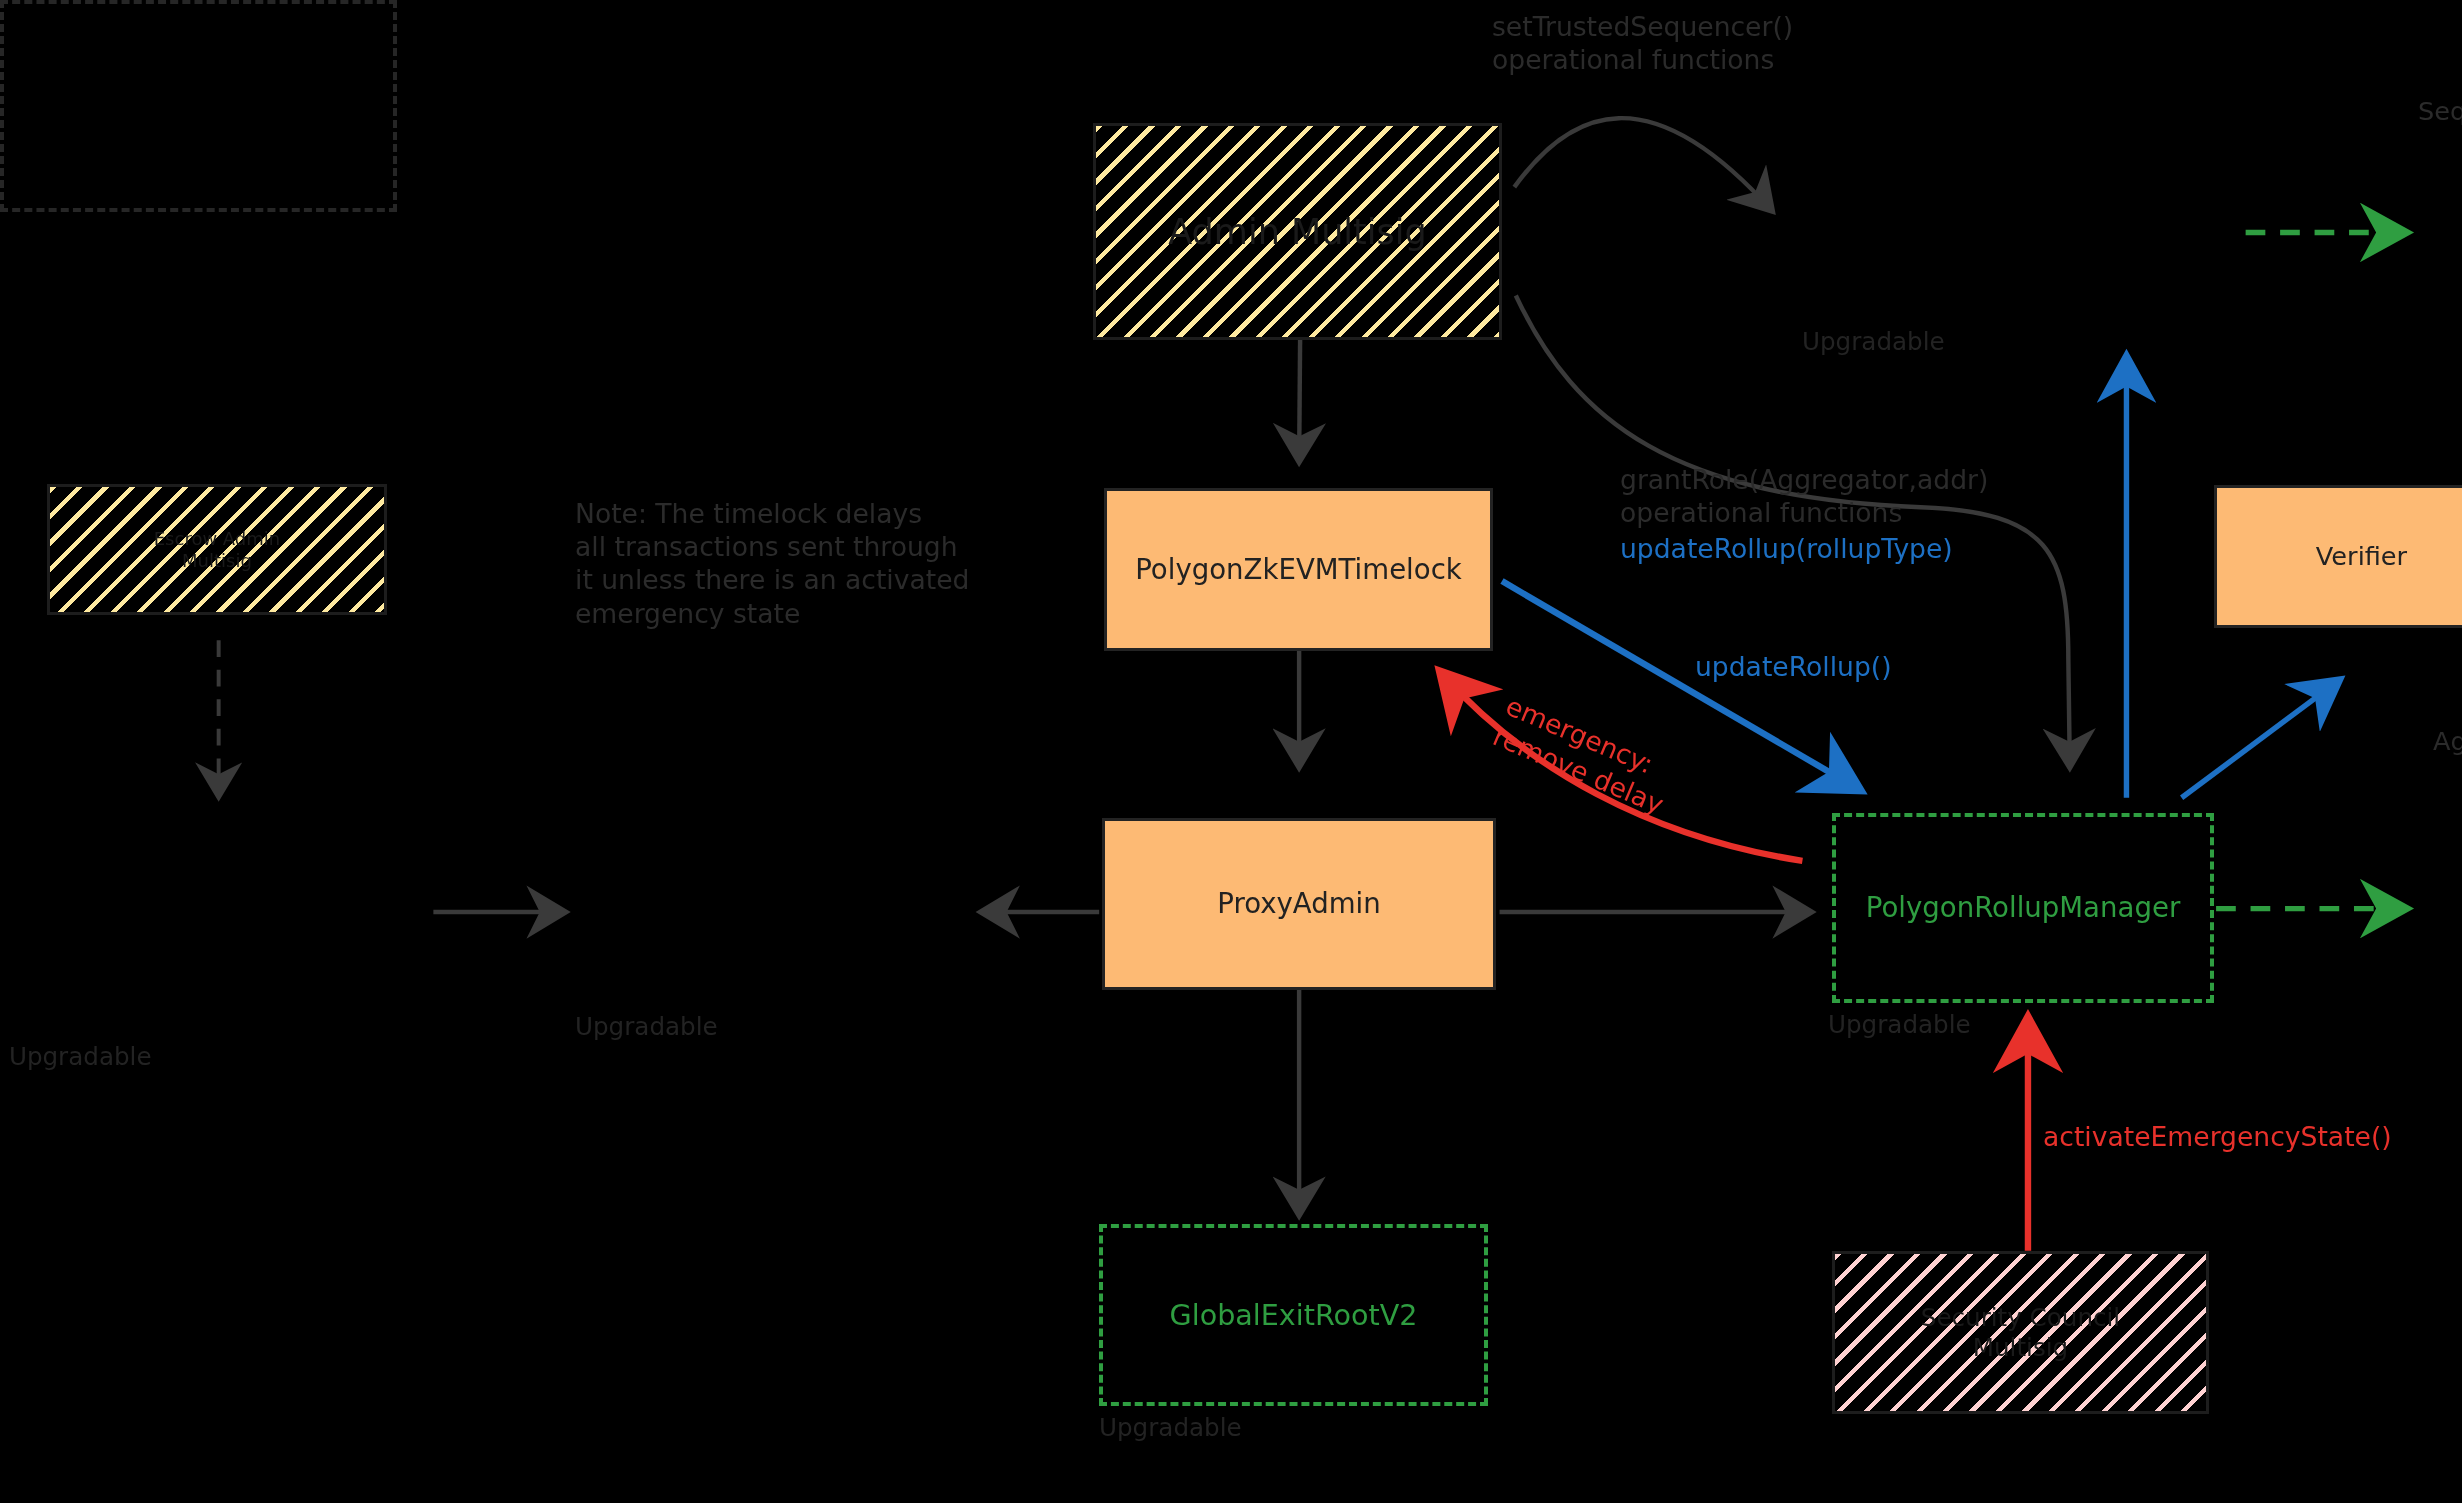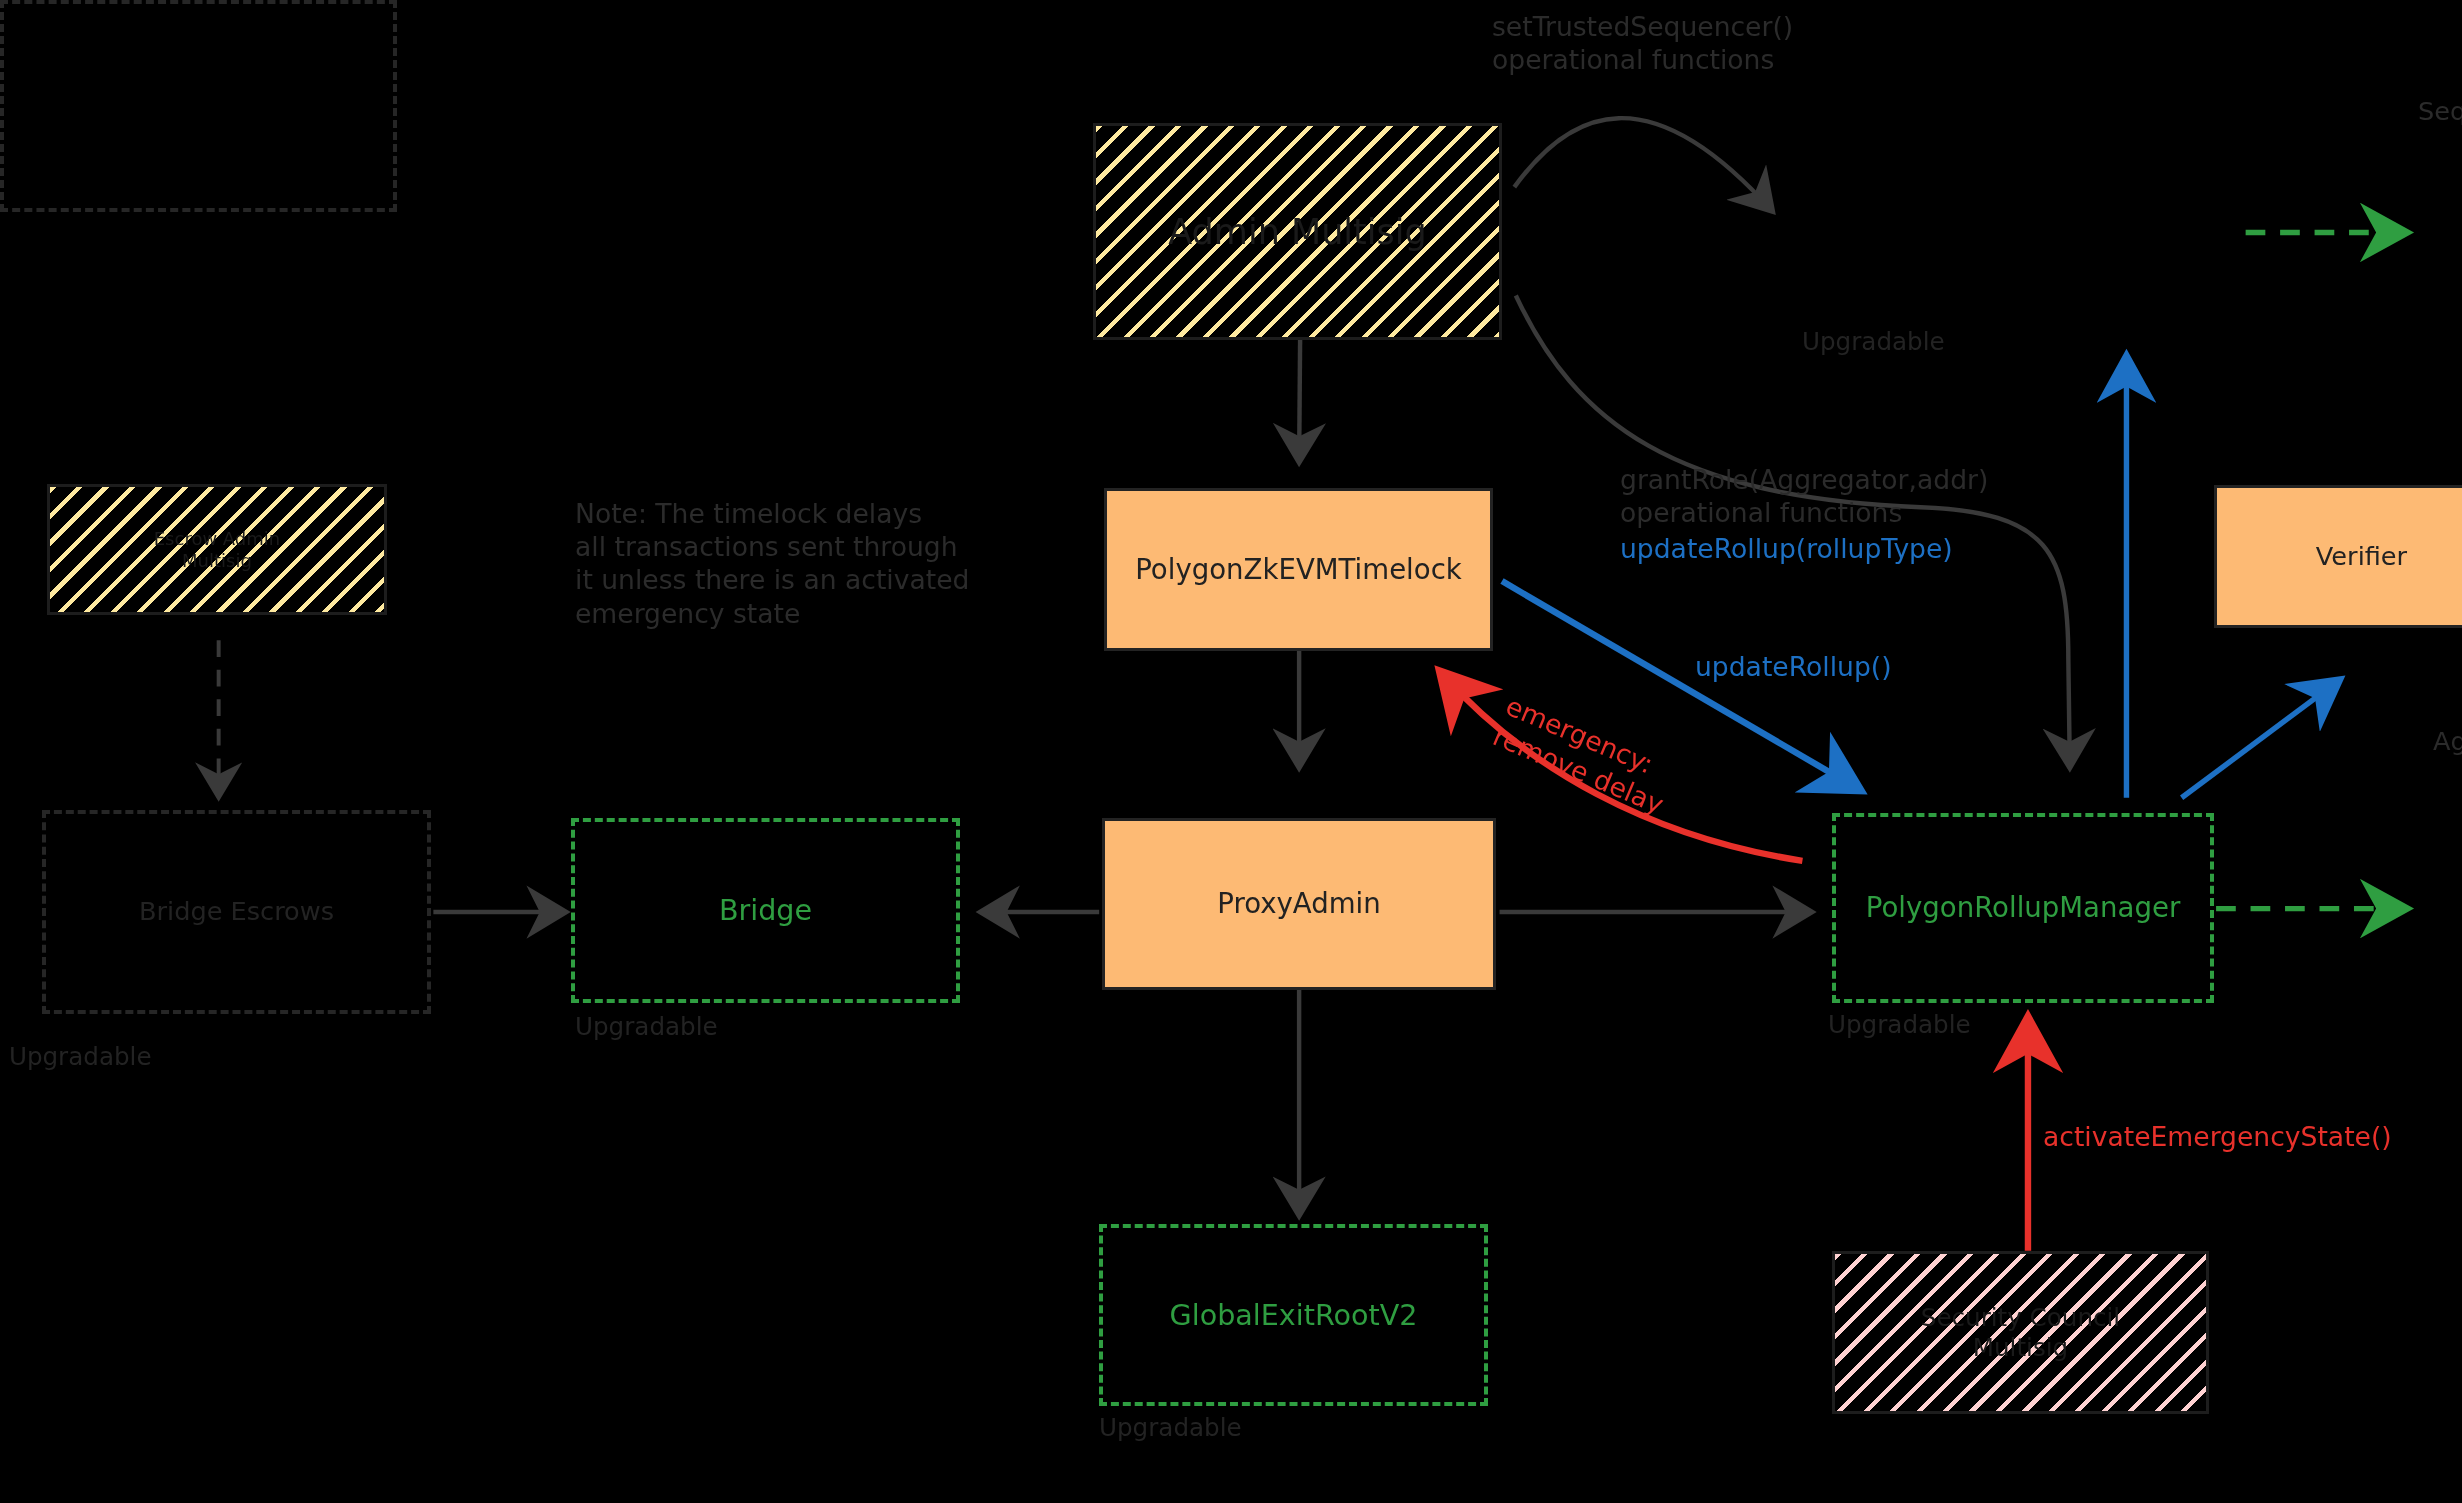--- a/index.html
+++ b/index.html
@@ -116,28 +116,22 @@
 
   <div class="node box-solid" style="left:1102px;top:818px;width:394px;height:172px;font-size:27.6px;">
     <span class="lbl">ProxyAdmin</span>
   </div>
 
   <div class="node box-solid" style="left:2214px;top:485px;width:295px;height:143px;font-size:25.6px;">
     <span class="lbl">Verifier</span>
   </div>
 
   <div class="box-greydash" style="left:14.8px;top:837px;width:389px;height:204px;"></div>
-  <div class="node box-greydash" style="left:42px;top:810px;width:389px;height:204px;font-size:25.6px;">
-    <span class="lbl">Bridge Escrows</span>
-  </div>
   <div class="cap-upgradable" style="left:8.9px;top:1042px;font-size:24.6px;">Upgradable</div>
 
-  <div class="node box-green" style="left:571px;top:818px;width:389px;height:185px;font-size:28.6px;">
-    <span class="lbl">Bridge</span>
-  </div>
   <div class="cap-upgradable" style="left:575px;top:1012px;font-size:24.6px;">Upgradable</div>
 
   <div class="node box-green" style="left:1099px;top:1224px;width:389px;height:182px;font-size:28.6px;">
     <span class="lbl">GlobalExitRootV2</span>
   </div>
   <div class="cap-upgradable" style="left:1099px;top:1413px;font-size:24.6px;">Upgradable</div>
 
   <div class="node box-green" style="left:1832px;top:813px;width:382px;height:190px;font-size:27.6px;">
     <span class="lbl">PolygonRollupManager</span>
   </div>

